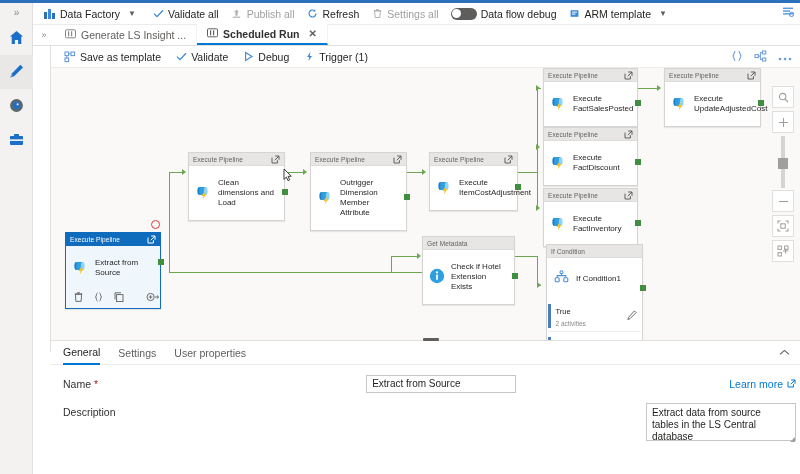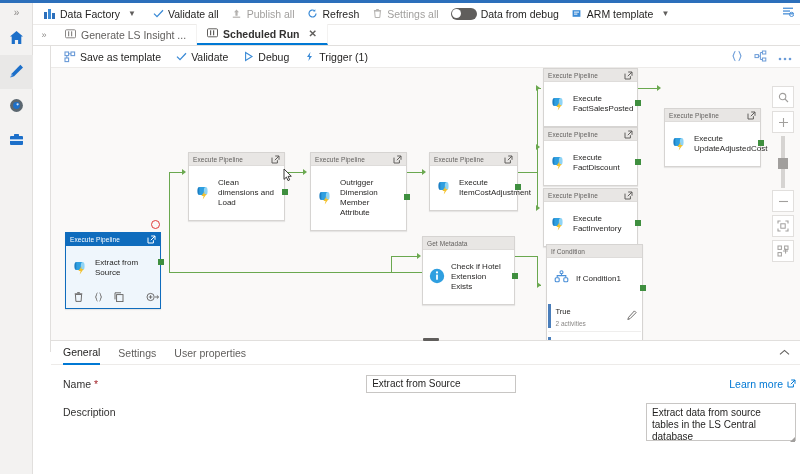--- a/index.html
+++ b/index.html
@@ -305,21 +305,21 @@
         <svg width="11" height="11" viewBox="0 0 11 11">
             <path d="M2.6 3h5.8l-.6 6.5H3.2z" fill="none" stroke="#b3b1af" stroke-width="1"></path>
             <rect x="1.9" y="2.1" width="7.2" height="1" fill="#b3b1af"></rect>
             <rect x="4.2" y="1" width="2.6" height="1.1" fill="#b3b1af"></rect>
           </svg>
       </span>
       <span>Settings all</span>
     </div>
     <div class="cmd">
       <span class="toggle"></span>
-      <span>Data from debug</span>
+      <span>Data flow debug</span>
     </div>
     <div class="cmd">
       <span class="cmd-ico">
         <svg width="11" height="11" viewBox="0 0 11 11">
             <rect x="1.6" y="2.2" width="7.8" height="6.6" fill="#3a8ad6"></rect>
             <rect x="3" y="3.6" width="5" height="1" fill="#ffffff"></rect>
             <rect x="3" y="5.6" width="3.4" height="1" fill="#ffffff"></rect>
           </svg>
       </span>
       <span>ARM template</span>
@@ -607,21 +607,21 @@
               <rect x="4.3" y="2" width="6.4" height="8" fill="#2f9fe0"></rect>
               <ellipse cx="10.7" cy="6" rx="1.9" ry="4" fill="#8fd4f5"></ellipse>
               <path d="M9.6 6.3 6.4 11h2.2l-.9 3.4L11.6 9H9.3z" fill="#f2c12e"></path>
             </svg>
         </span>
         <span class="node-label">Execute FactSalesPosted</span>
       </div>
       <div class="port r"></div>
     </div>
 
-    <div class="node" style="left:613px; top:0px; width:97px;margin-top:40px;">
+    <div class="node" style="left:613px; top:0px; width:97px;">
       <div class="node-hdr">
         <span>Execute Pipeline</span>
         <span class="ext">
           <svg width="9" height="9" viewBox="0 0 9 9">
               <path d="M1 2.6v5.4h5.4V5.2" stroke="#605e5c" stroke-width="1" fill="none"></path>
               <path d="M4.2 1h3.8v3.8" stroke="#605e5c" stroke-width="1" fill="none"></path>
               <path d="M3.8 5.2 8 1" stroke="#605e5c" stroke-width="1"></path>
             </svg>
         </span>
       </div>

